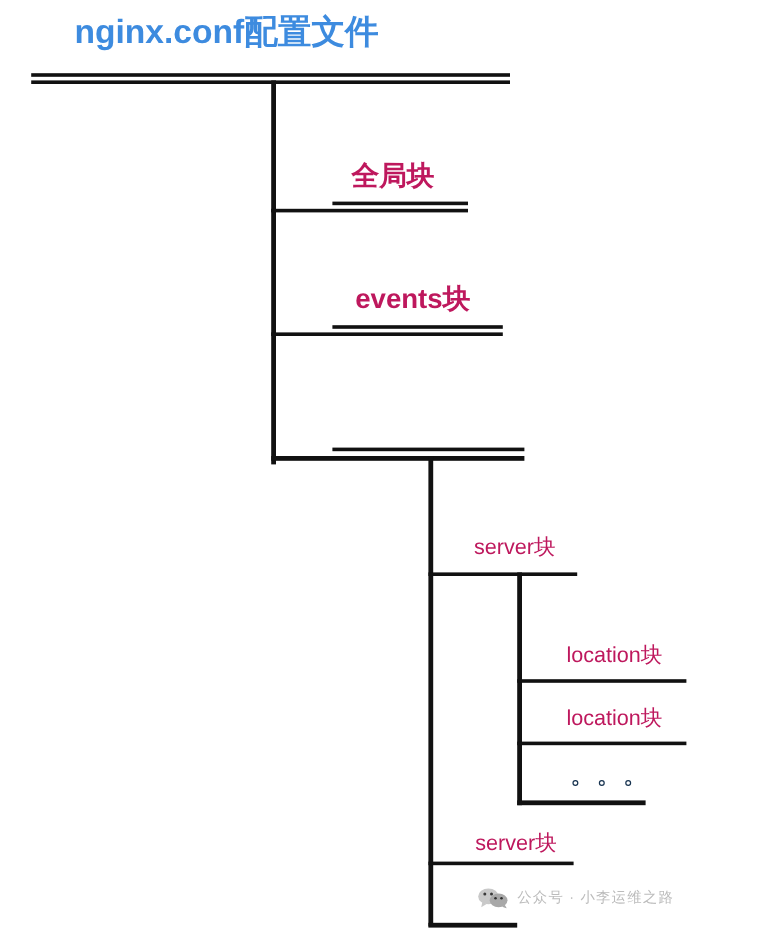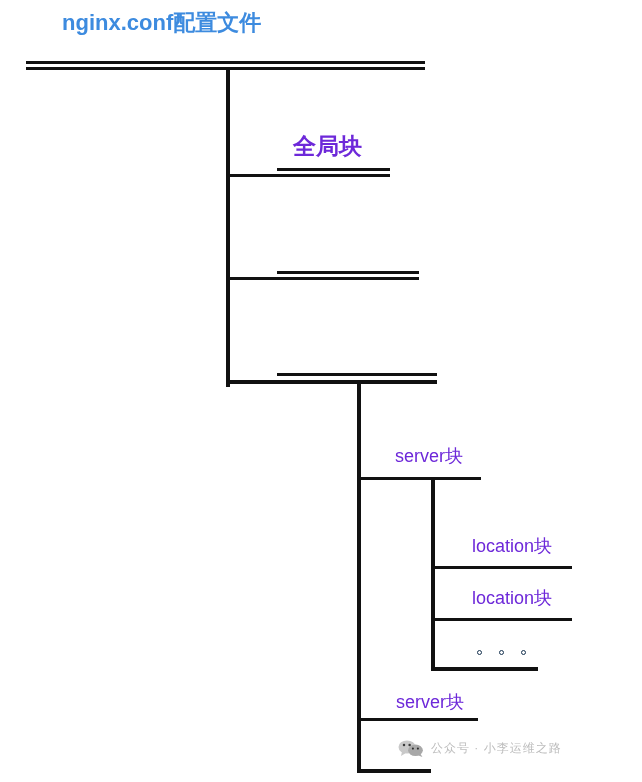--- a/index.html
+++ b/index.html
@@ -18,31 +18,31 @@
     position: absolute;
     left: 0;
     top: 0;
     width: 642px;
     height: 782px;
   }
   .diagram-title {
     position: absolute;
     left: 62px;
     top: 8px;
-    font-size: 22px;
+    font-size: 28px;
     font-weight: bold;
     color: #3d8bdf;
     letter-spacing: 0px;
     white-space: nowrap;
     font-family: "Liberation Sans", sans-serif;
   }
   .node-label {
     position: absolute;
     white-space: nowrap;
-    color: #6d28d9;
+    color: #be185d;
     font-family: "Liberation Sans", sans-serif;
   }
   .lvl1-label {
     font-size: 23px;
     font-weight: bold;
   }
   .lvl2-label {
     font-size: 18px;
     font-weight: normal;
   }
@@ -105,20 +105,21 @@
 
   <div class="rule" style="left:26px; top:61px; width:399px; height:3px;"></div>
   <div class="rule" style="left:26px; top:67px; width:399px; height:3px;"></div>
 
   <div class="vrule" style="left:226px; top:67px; width:4px; height:320px;"></div>
 
   <div class="node-label lvl1-label" style="left:293px; top:131px;">全局块</div>
   <div class="rule" style="left:277px; top:168px; width:113px; height:3px;"></div>
   <div class="rule" style="left:226px; top:174px; width:164px; height:3px;"></div>
 
+  <div class="node-label lvl1-label" style="left:296px; top:234px;">events块</div>
   <div class="rule" style="left:277px; top:271px; width:142px; height:3px;"></div>
   <div class="rule" style="left:226px; top:277px; width:193px; height:3px;"></div>
 
   <div class="rule" style="left:277px; top:373px; width:160px; height:3px;"></div>
   <div class="rule" style="left:226px; top:380px; width:211px; height:4px;"></div>
 
   <div class="vrule" style="left:357px; top:380px; width:4px; height:392px;"></div>
 
   <div class="node-label lvl2-label" style="left:395px; top:444px;">server块</div>
   <div class="rule" style="left:357px; top:477px; width:124px; height:3px;"></div>

